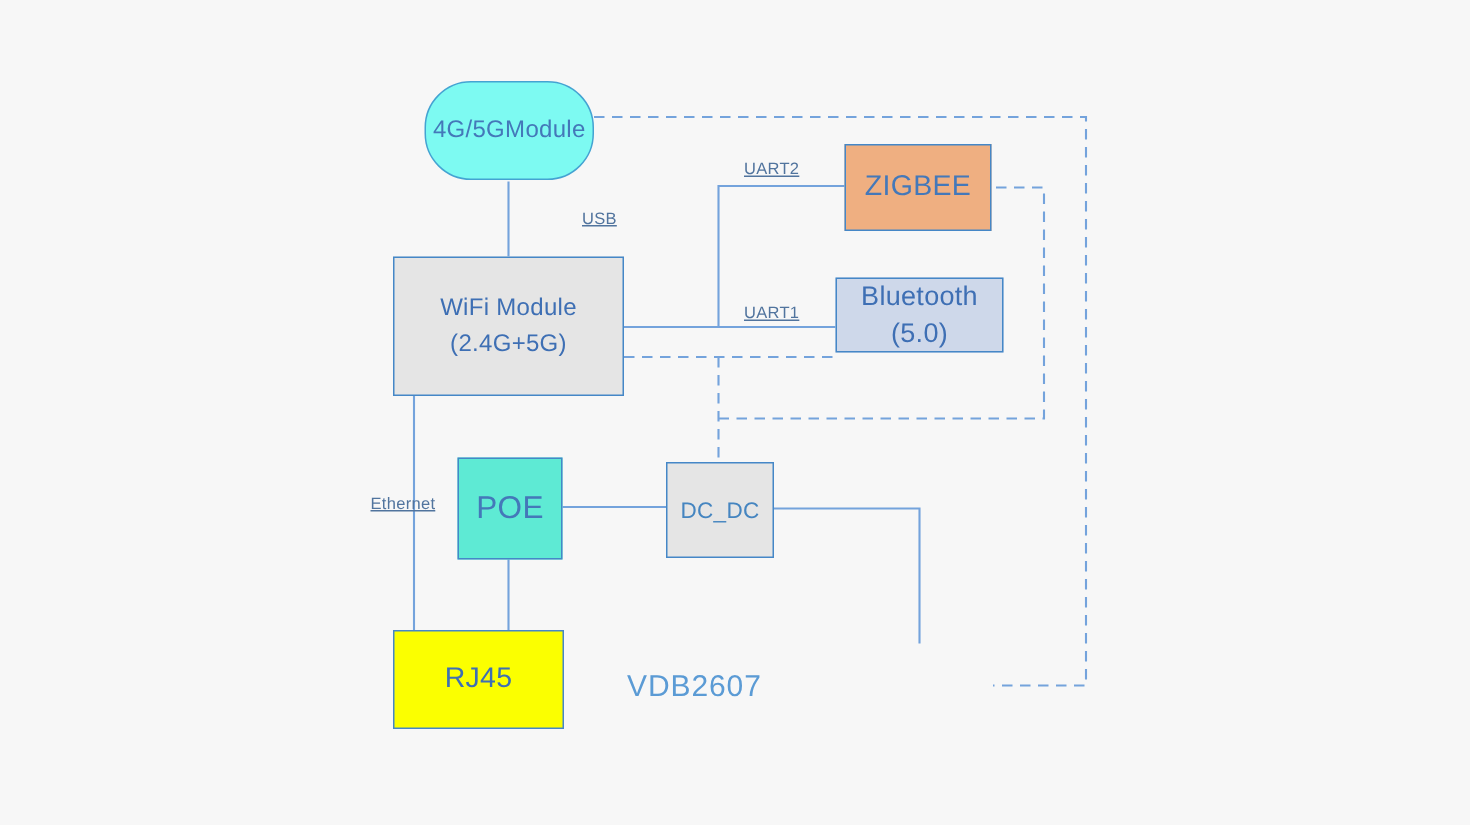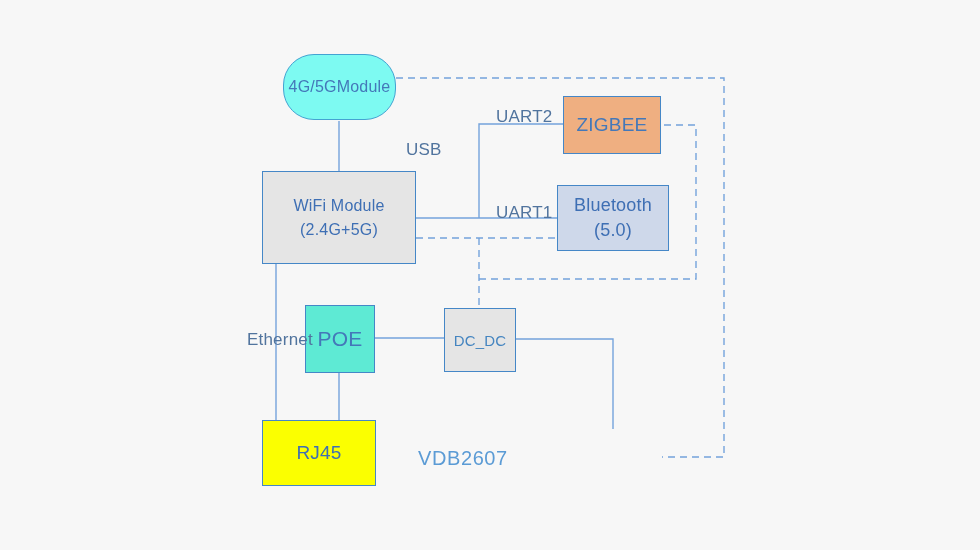--- a/index.html
+++ b/index.html
@@ -25,34 +25,35 @@
     display:flex;flex-direction:column;
     align-items:center;justify-content:center;
     text-align:center;
     letter-spacing:.2px;
   }
   .node span{display:block;}
 
   .n-4g5g   {left:283px;top:54px; width:113px;height:66px;font-size:16px;border-radius:31px;}
   .n-wifi   {left:262px;top:171px;width:154px;height:93px;font-size:16px;line-height:1.45;}
   .n-zigbee {left:563px;top:96px; width:98px; height:58px;font-size:19px;}
-  .n-bt     {left:557px;top:185px;width:112px;height:66px;font-size:18px;line-height:1.4;}
+  .n-bt     {left:557px;top:185px;width:112px;height:50px;font-size:18px;line-height:1.4;}
   .n-poe    {left:305px;top:305px;width:70px; height:68px;font-size:21px;}
   .n-dcdc   {left:444px;top:308px;width:72px; height:64px;font-size:15px;}
   .n-rj45   {left:262px;top:420px;width:114px;height:66px;font-size:19px;}
   .n-dc5v   {left:564px;top:429px;width:98px; height:59px;font-size:20px;}
 
   .edge-label{
     position:absolute;
-    font-size:17px;
+    font-size:11px;
     color:#51749e;
     letter-spacing:.2px;
     white-space:nowrap;
+    text-decoration:underline;
   }
-  .lbl-usb     {left:364px;top:140px;padding-left:42px;}
+  .lbl-usb     {left:346px;top:140px;padding-left:42px;}
   .lbl-uart2   {left:496px;top:107px;}
   .lbl-uart1   {left:496px;top:203px;}
   .lbl-ethernet{left:247px;top:330px;}
 
   .caption{
     position:absolute;
     left:418px;top:447px;
     font-size:20px;
     color:#5b9bd5;
     letter-spacing:.6px;

